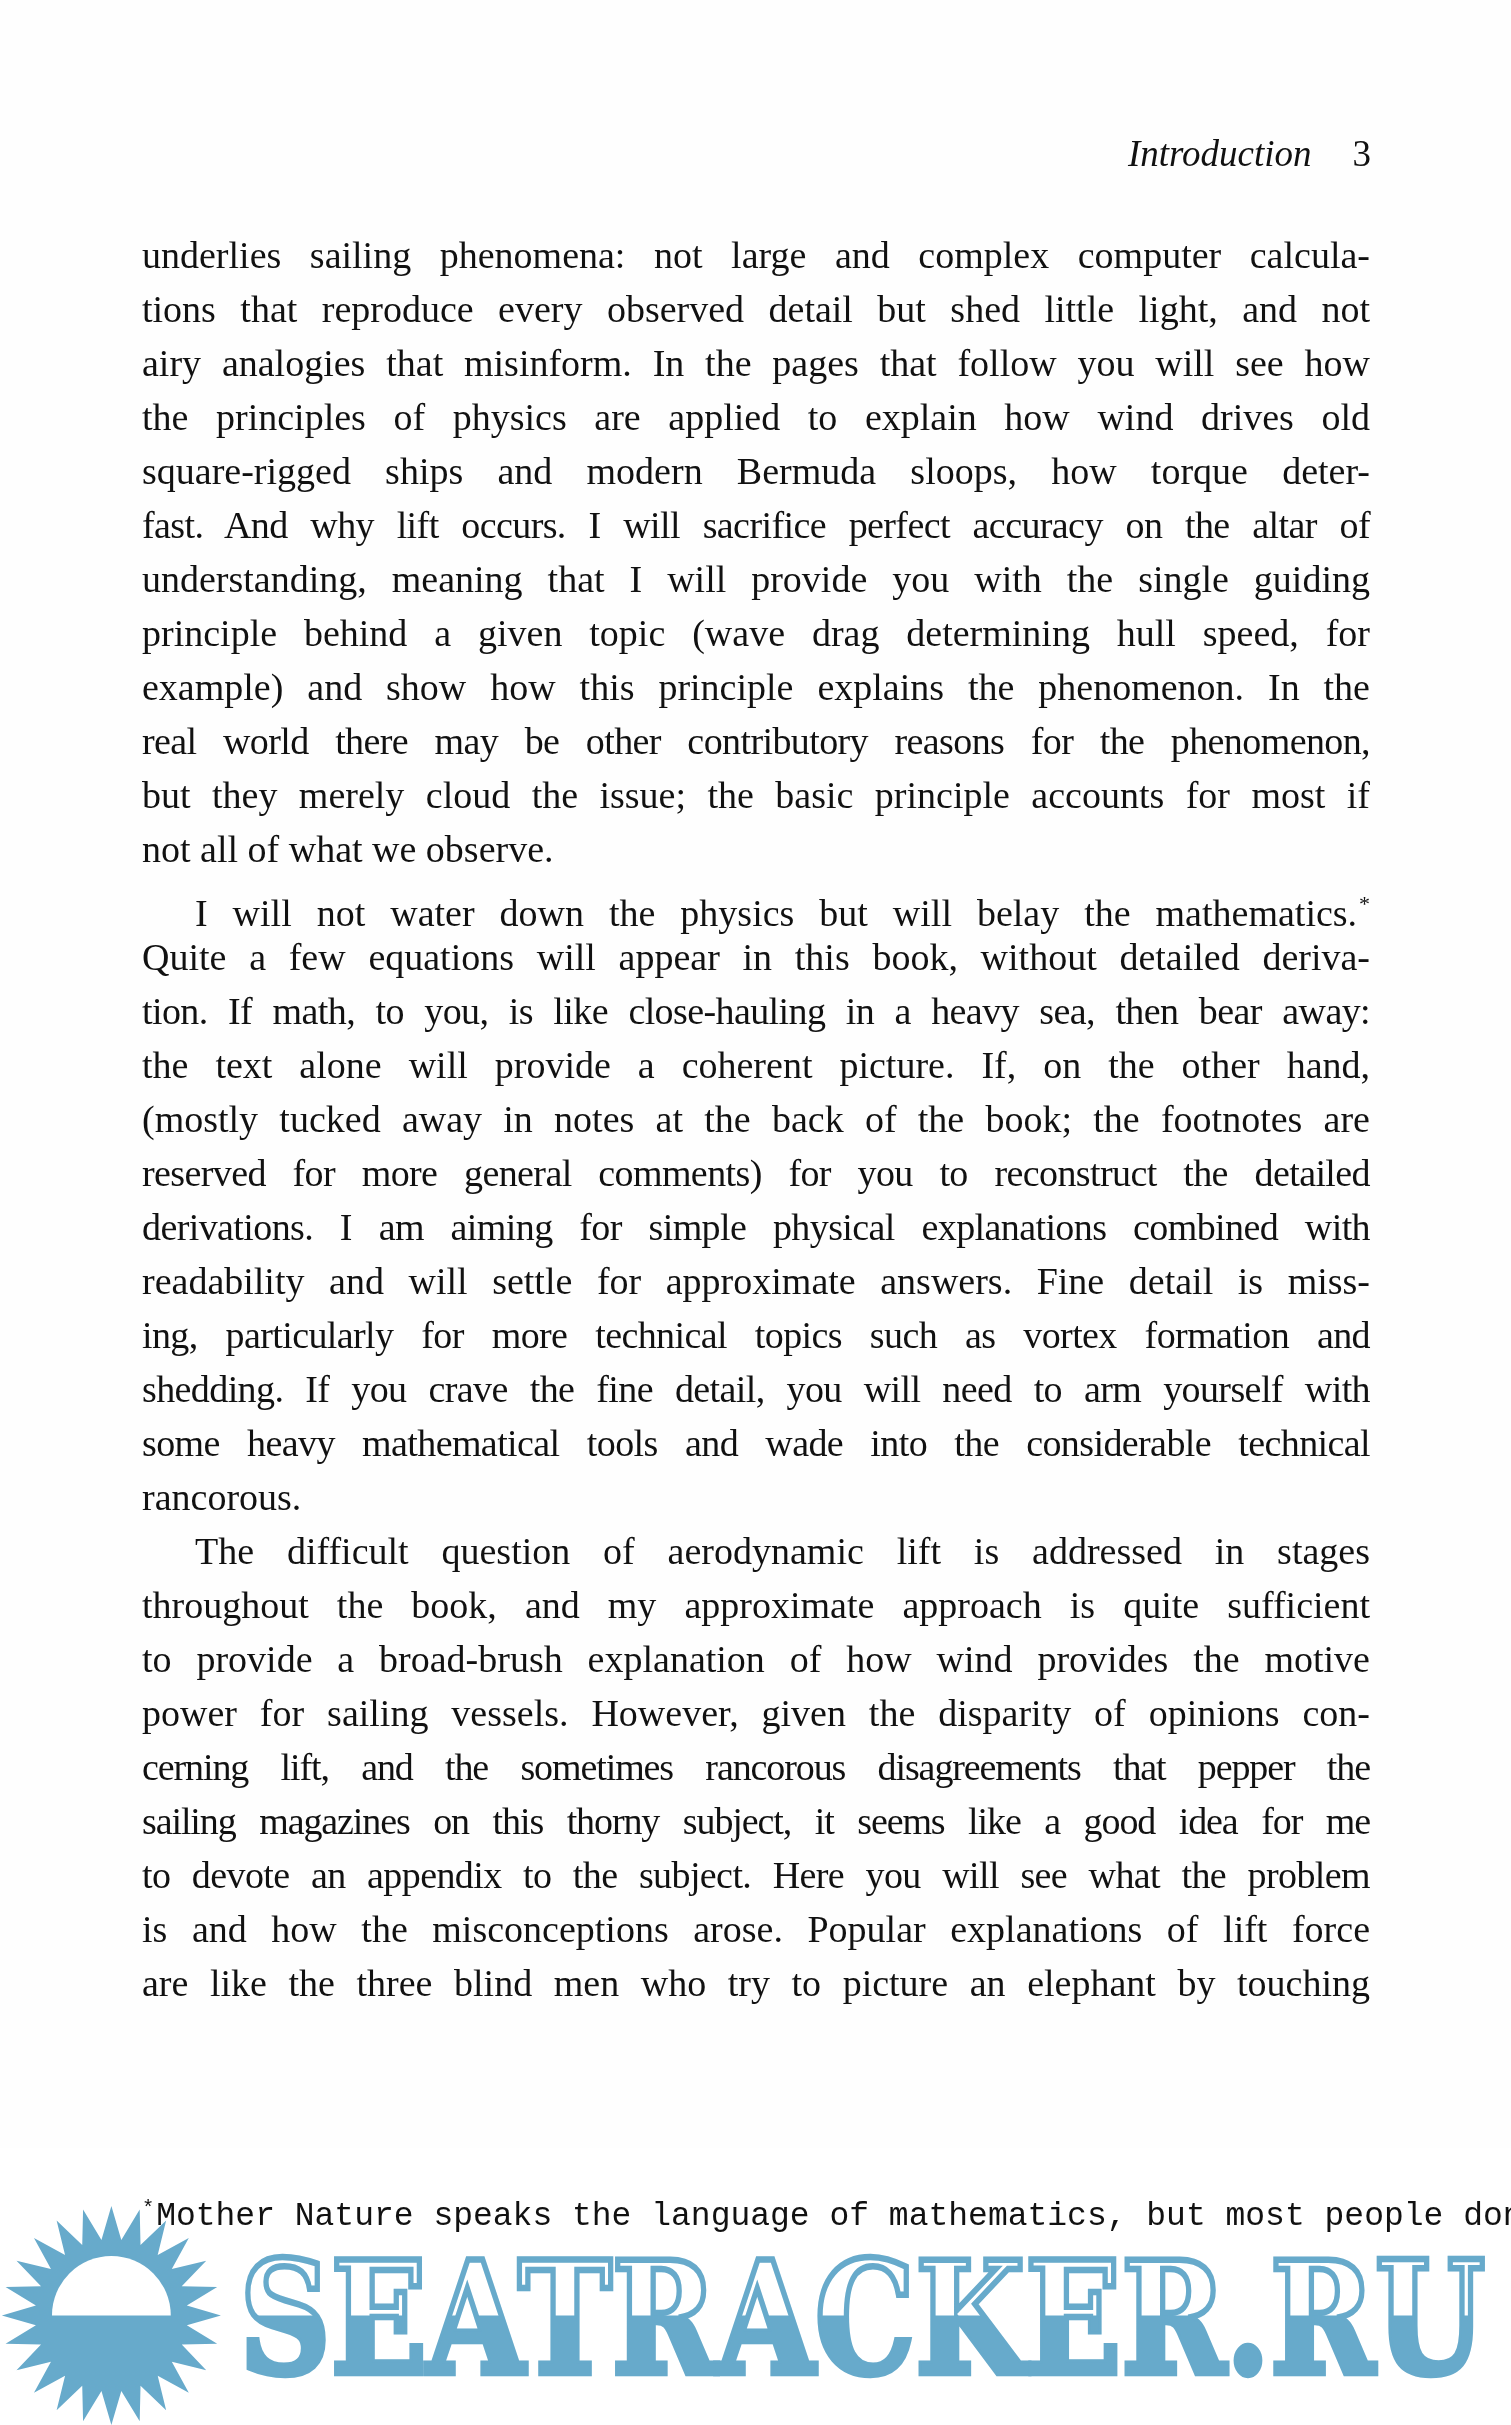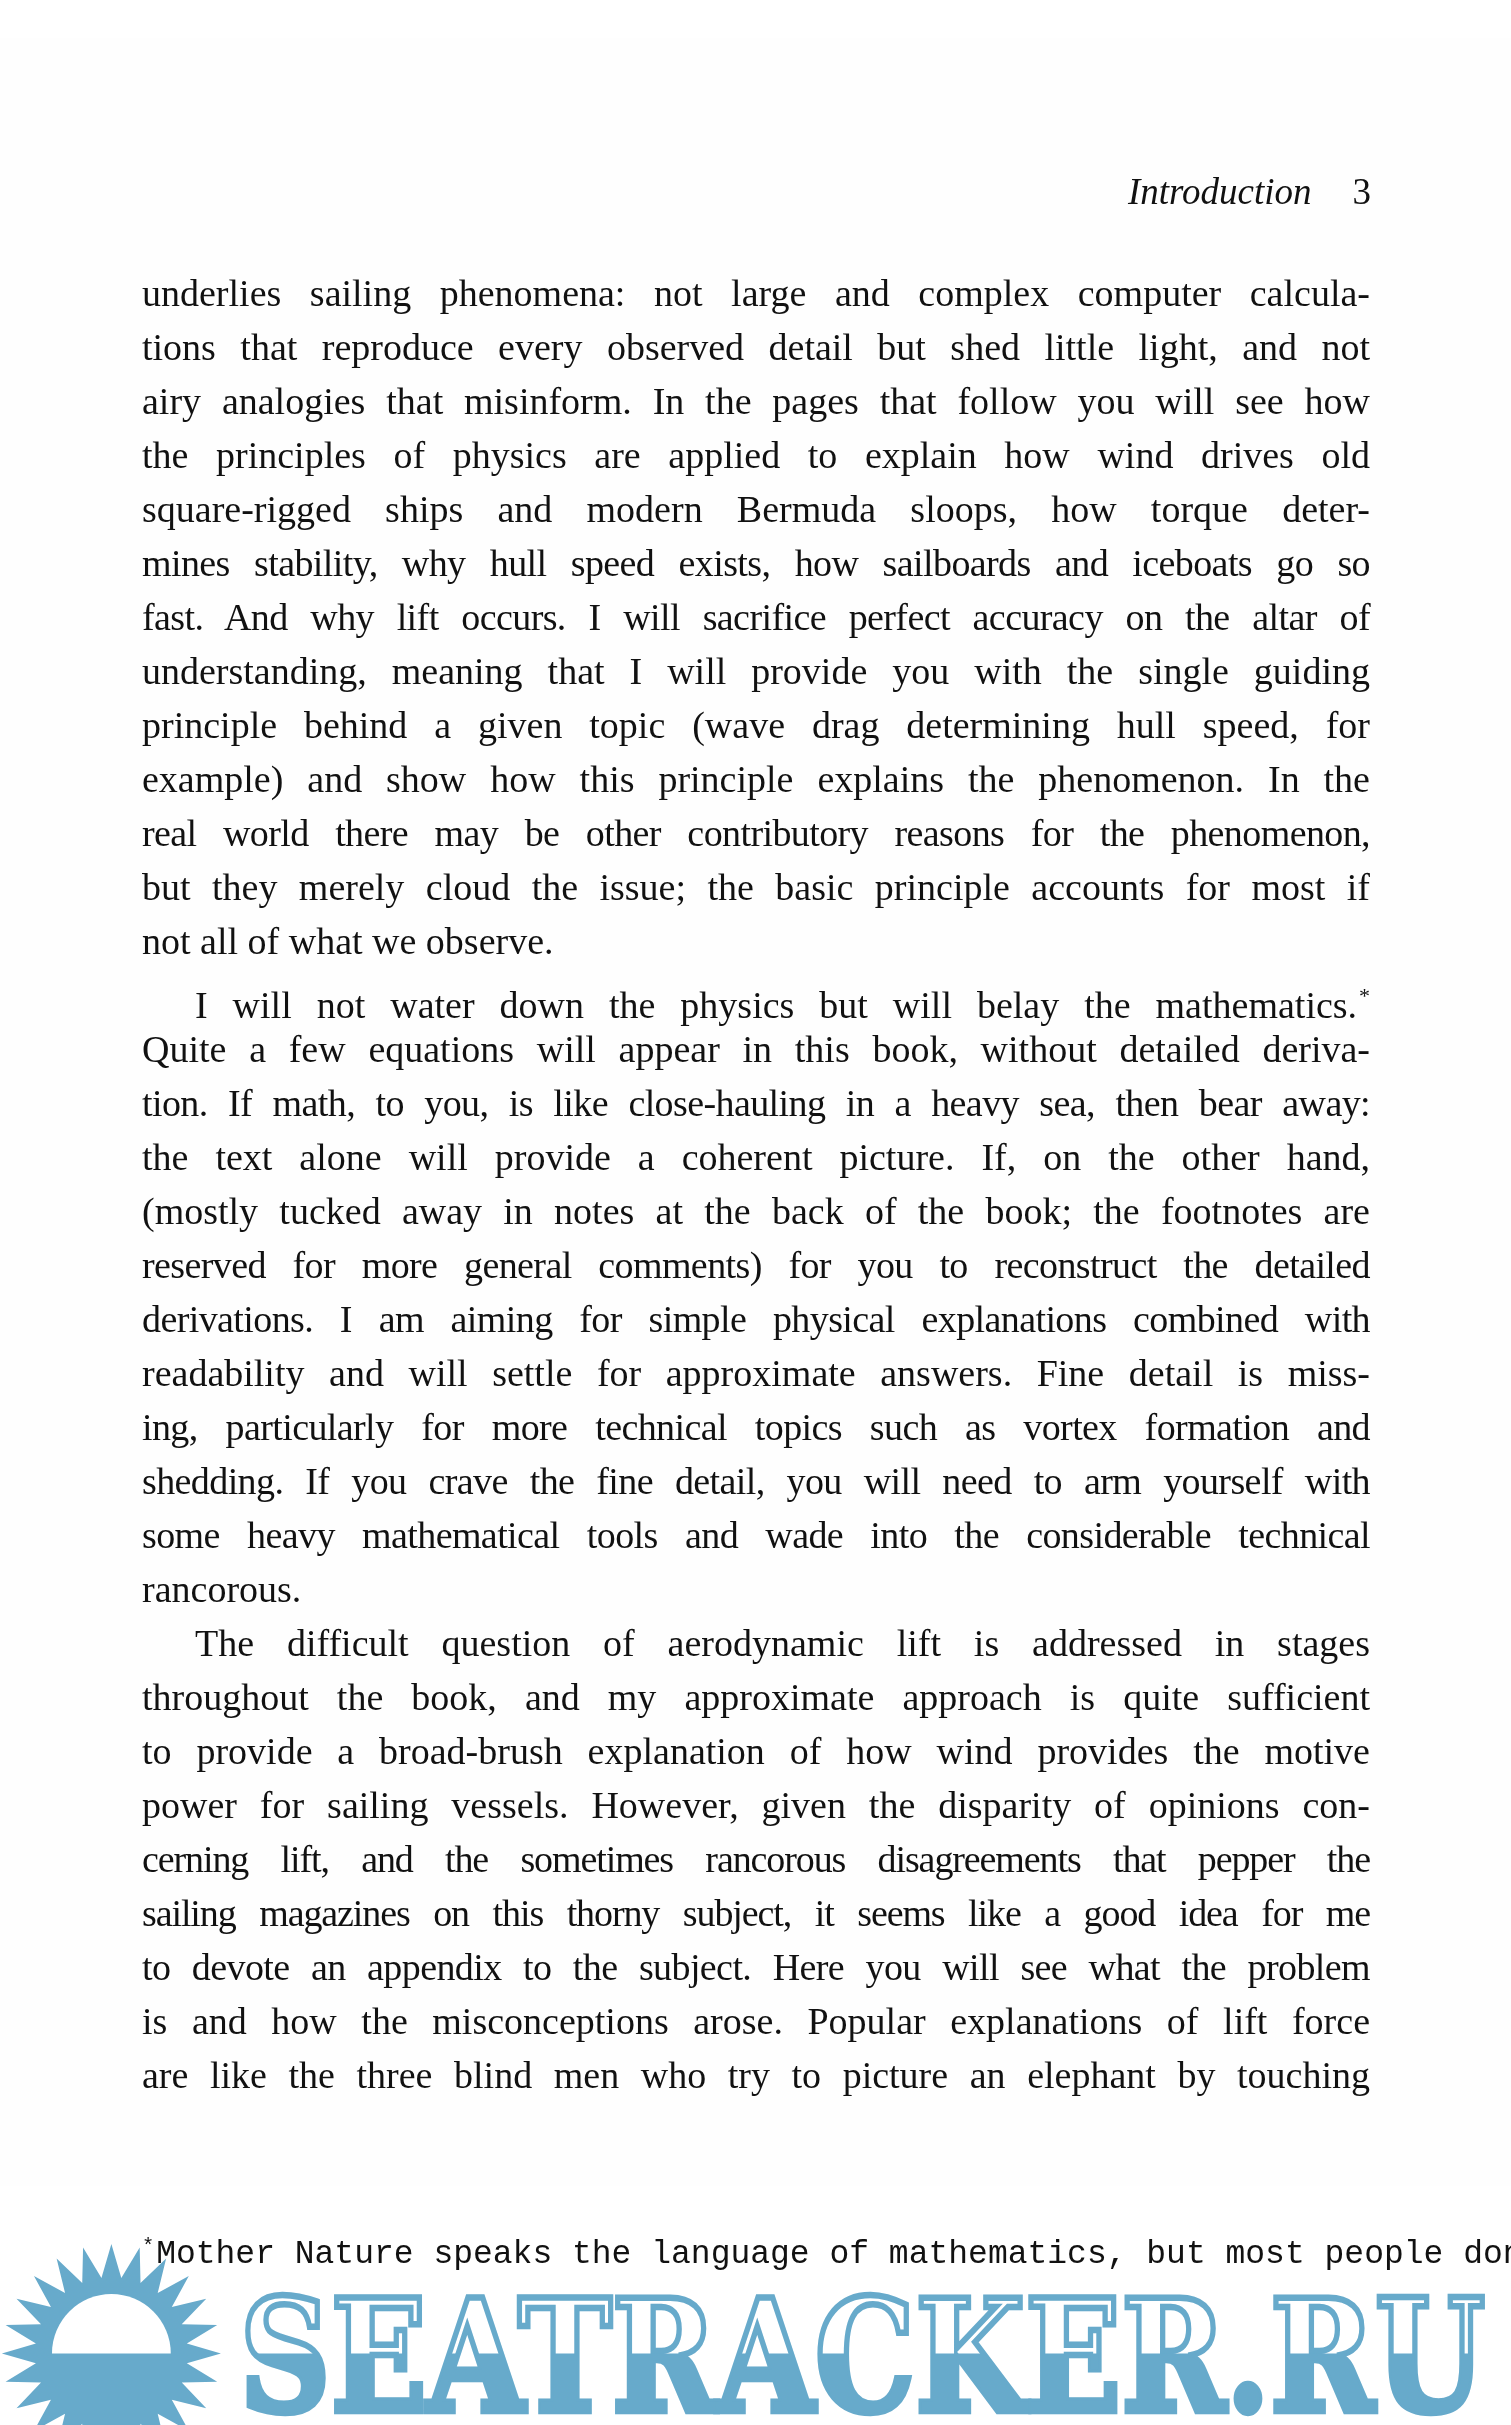--- a/index.html
+++ b/index.html
@@ -1,17 +1,17 @@
 <!DOCTYPE html>
 <html style="font-size:15px"><head>
 <meta charset="utf-8">
 <style>
   html, body { margin: 0; padding: 0; background: #ffffff; }
   body { width: 1512px; height: 2426px; position: relative; overflow: hidden; }
-  .page { position: absolute; left: 0; top: 0; width: 1512px; height: 2148px; background: #fefefe; margin-top: 38px; }
+  .page { position: absolute; left: 0; top: 0; width: 1512px; height: 2148px; background: #fefefe; }
   .running-head {
     position: absolute; top: 132px; right: 141px;
     font-family: "Liberation Serif", "DejaVu Serif", serif;
     font-size: 37px; color: #111; white-space: nowrap;
   }
   .running-head .title { font-style: italic; }
   .running-head .folio { margin-left: 41px; }
   .body-text {
     position: absolute; left: 142px; top: 234px; width: 1228px;
     font-family: Liberation Serif, serif;
@@ -47,21 +47,20 @@
   </div>
 
   <div class="body-text">
 
     <div>
       <span class="line">underlies sailing phenomena: not large and complex computer calcula-</span>
       <span class="line">tions that reproduce every observed detail but shed little light, and not</span>
       <span class="line">airy analogies that misinform. In the pages that follow you will see how</span>
       <span class="line">the principles of physics are applied to explain how wind drives old</span>
       <span class="line">square-rigged ships and modern Bermuda sloops, how torque deter-</span>
-      <span class="line squeeze">mines stability, why hull speed exists, how sailboards and iceboats go so</span>
       <span class="line squeeze">fast. And why lift occurs. I will sacrifice perfect accuracy on the altar of</span>
       <span class="line">understanding, meaning that I will provide you with the single guiding</span>
       <span class="line">principle behind a given topic (wave drag determining hull speed, for</span>
       <span class="line">example) and show how this principle explains the phenomenon. In the</span>
       <span class="line squeeze">real world there may be other contributory reasons for the phenomenon,</span>
       <span class="line">but they merely cloud the issue; the basic principle accounts for most if</span>
       <span class="line last">not all of what we observe.</span>
     </div>
 
     <div>

